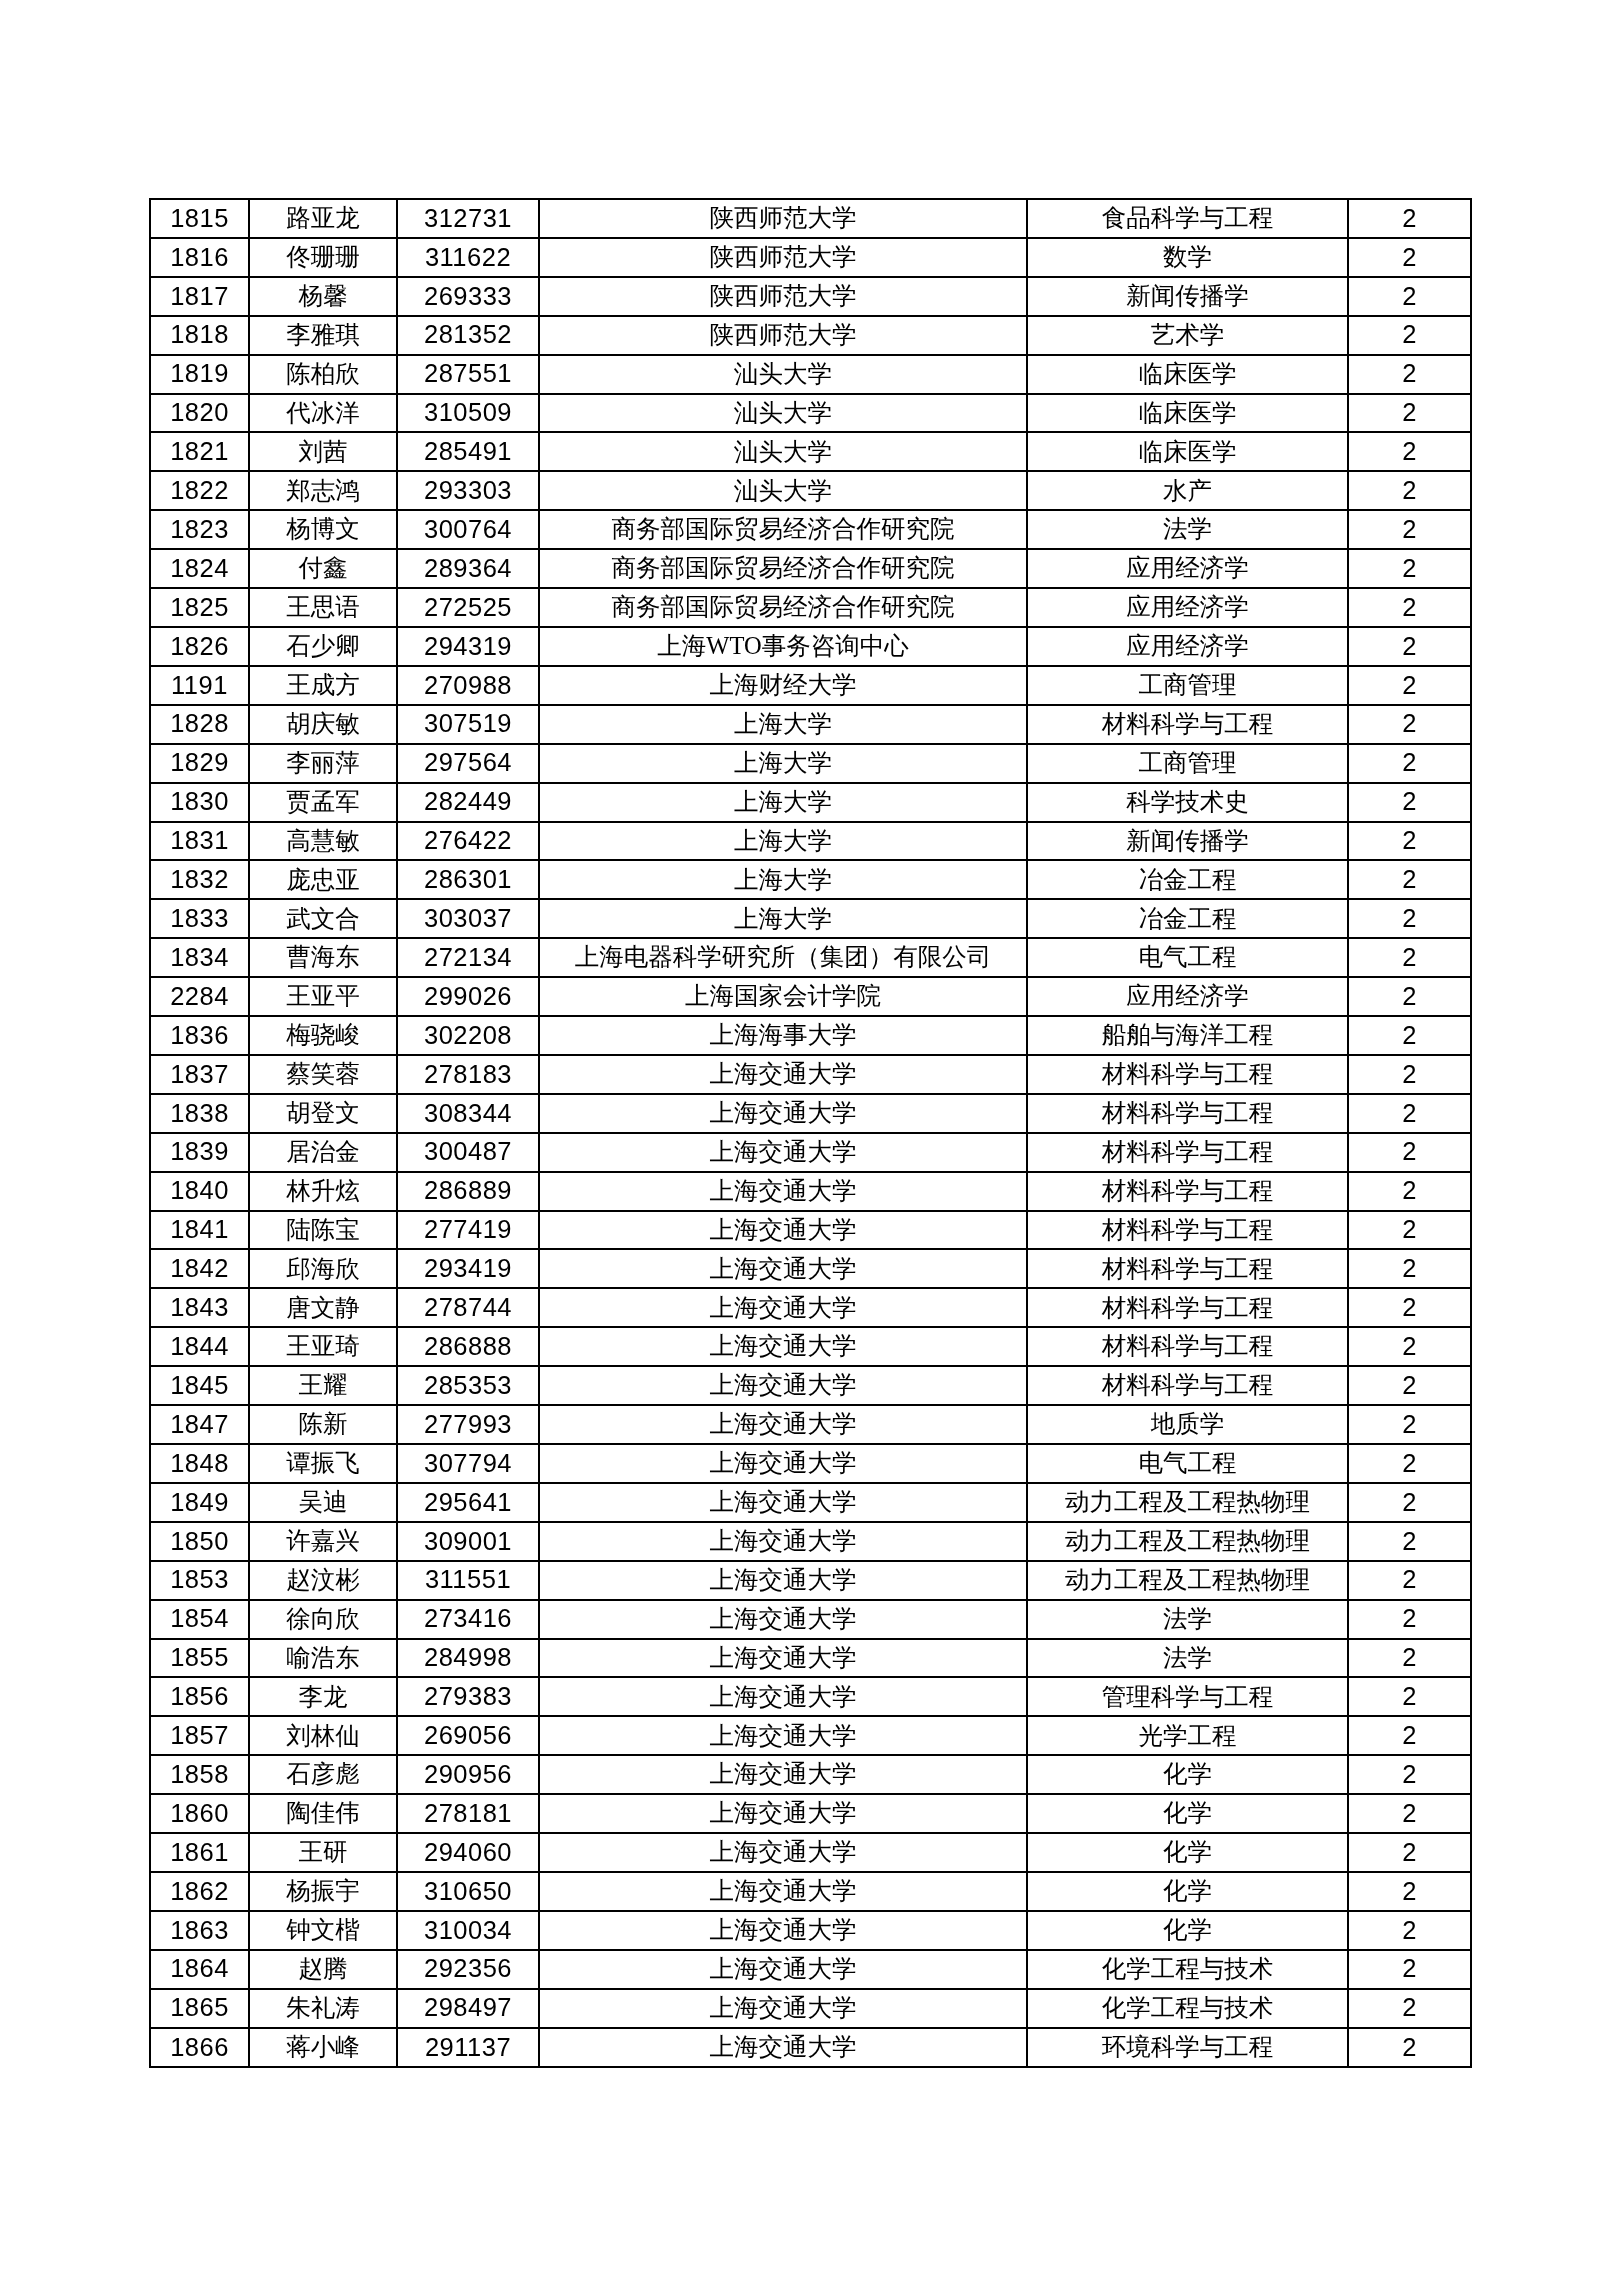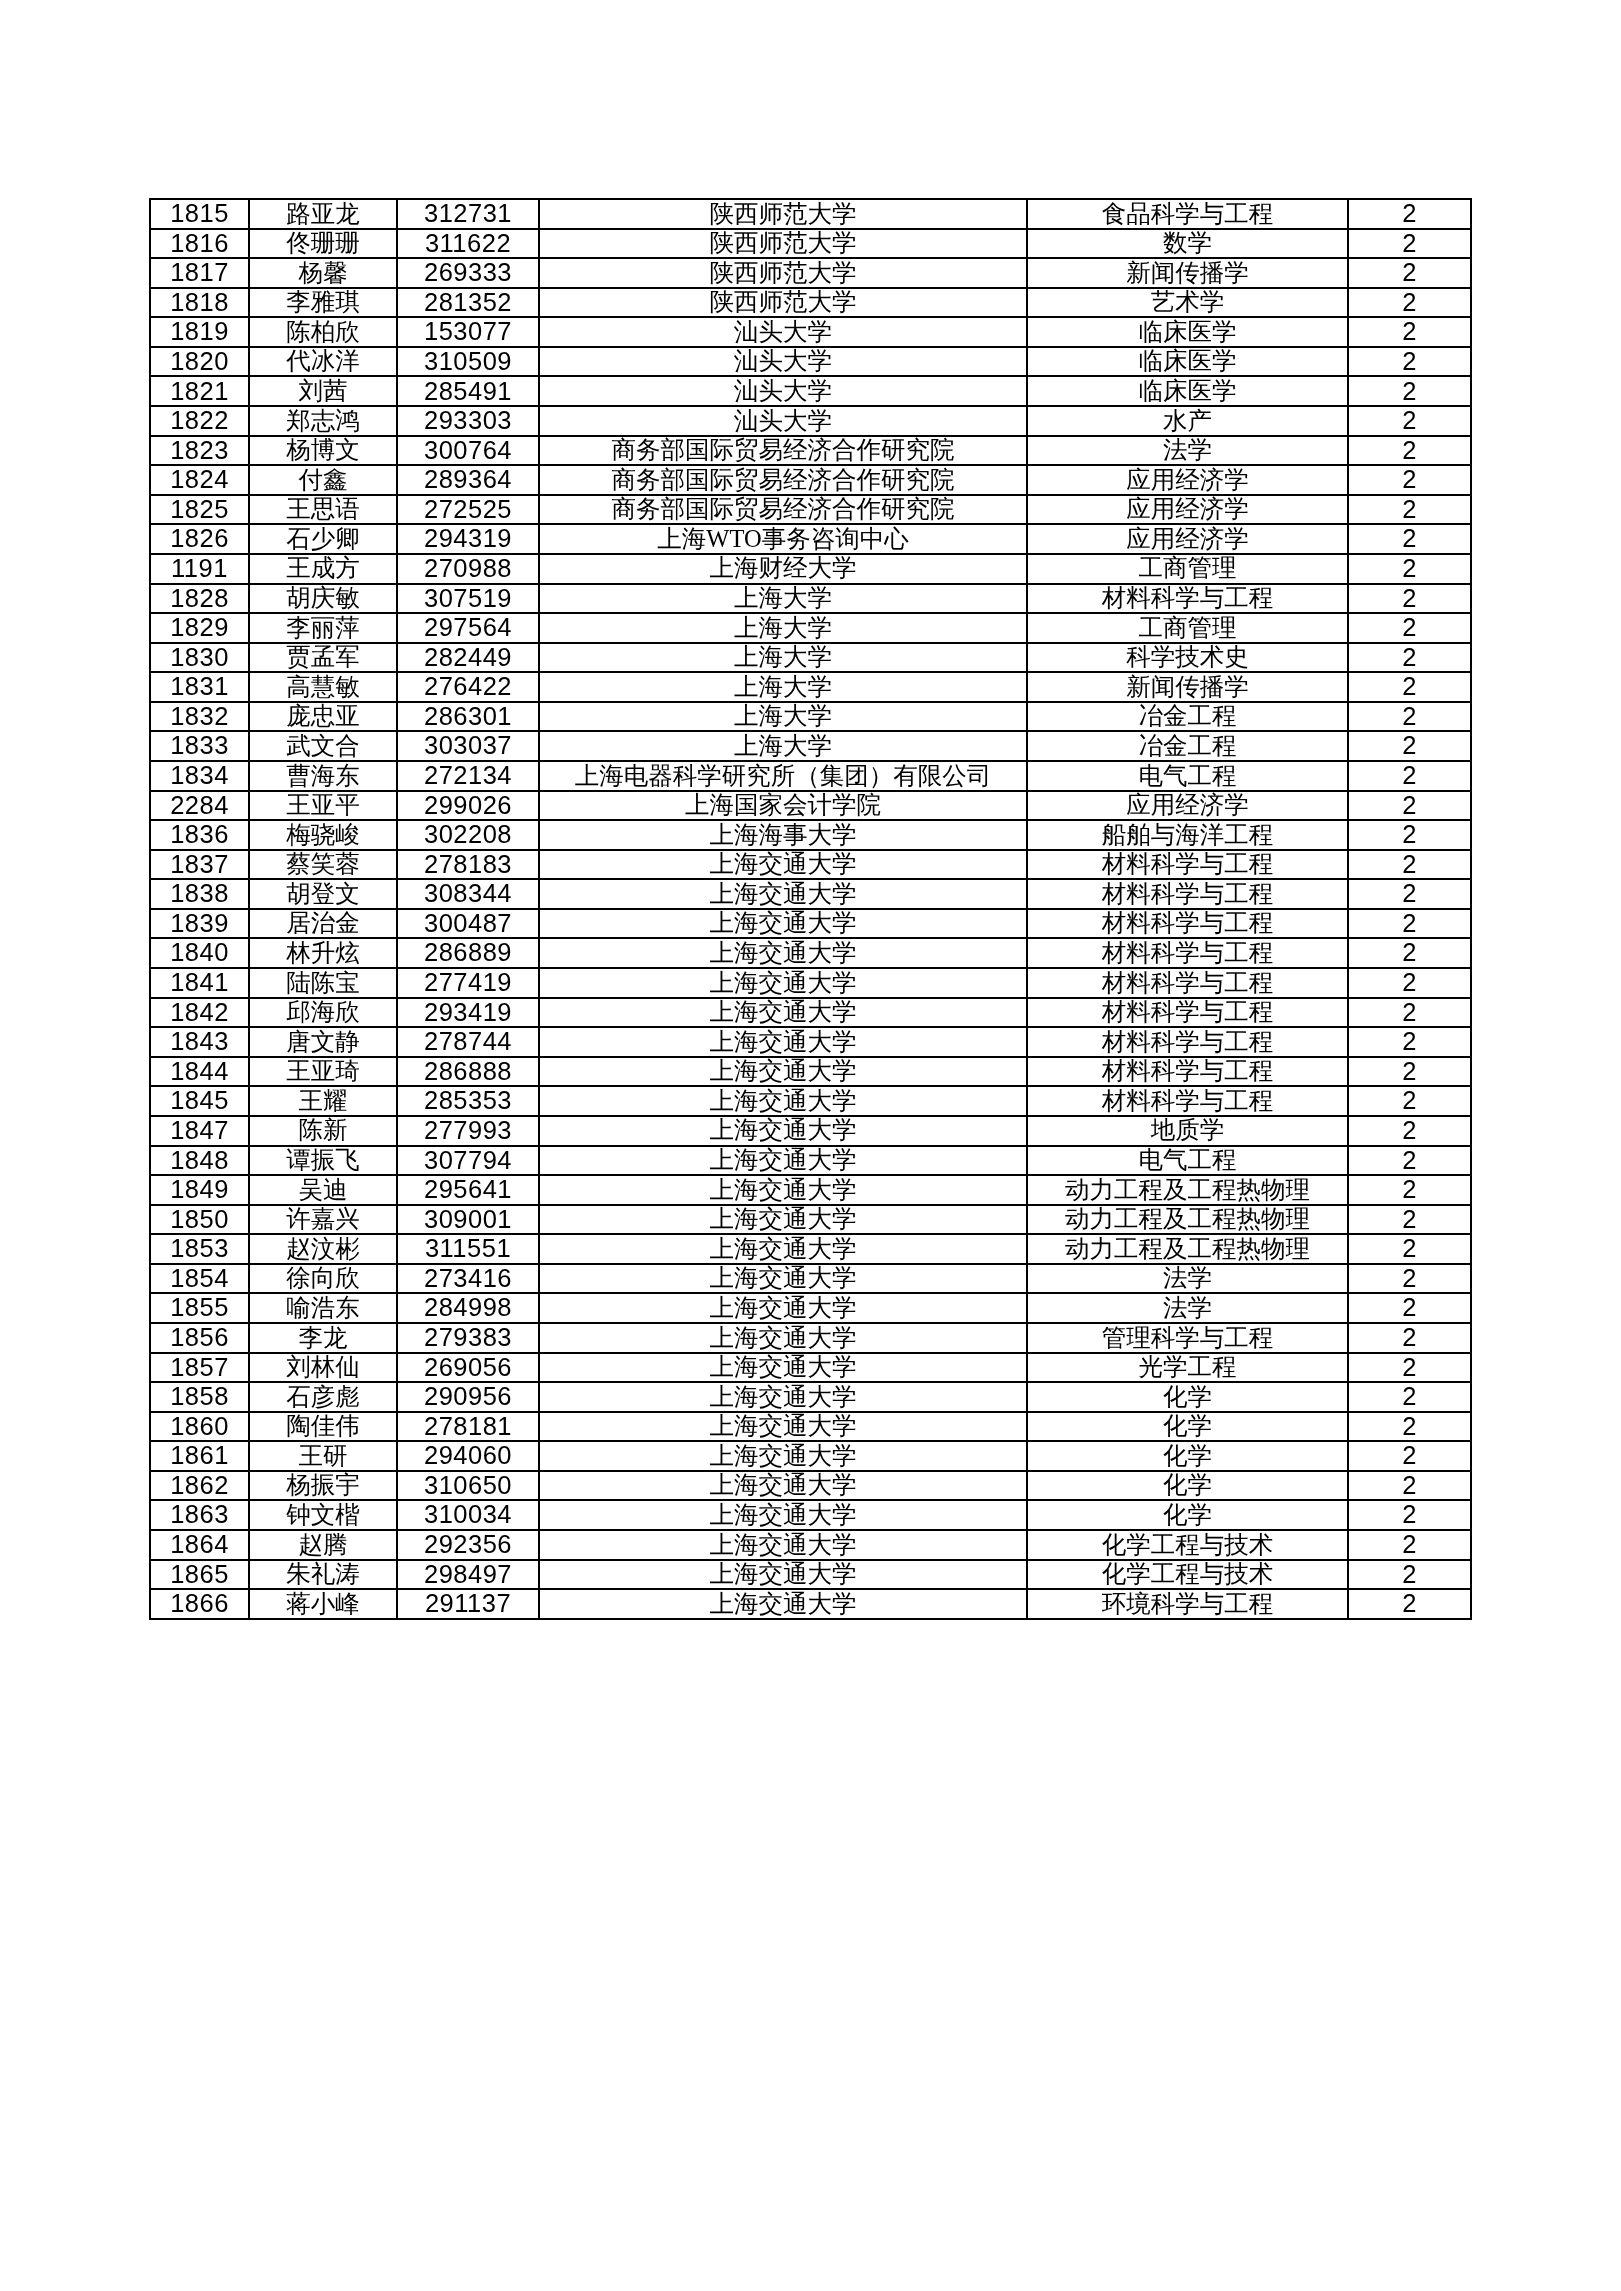--- a/index.html
+++ b/index.html
@@ -14,21 +14,21 @@
     width: 1621px;
     height: 2292px;
     background: #ffffff;
     overflow: hidden;
   }
   .sheet {
     position: absolute;
     left: 149px;
     top: 198px;
     width: 1323px;
-    height: 1422px;
+    height: 1870px;
   }
   table.roster {
     width: 100%;
     height: 100%;
     border-collapse: collapse;
     table-layout: fixed;
     border: 2.9px solid #000000;
   }
   table.roster td {
     border-left: 2px solid #000000;
@@ -102,21 +102,21 @@
             <td>1818</td>
             <td>李雅琪</td>
             <td>281352</td>
             <td>陕西师范大学</td>
             <td>艺术学</td>
             <td>2</td>
           </tr>
           <tr>
             <td>1819</td>
             <td>陈柏欣</td>
-            <td>153077</td>
+            <td>287551</td>
             <td>汕头大学</td>
             <td>临床医学</td>
             <td>2</td>
           </tr>
           <tr>
             <td>1820</td>
             <td>代冰洋</td>
             <td>310509</td>
             <td>汕头大学</td>
             <td>临床医学</td>

